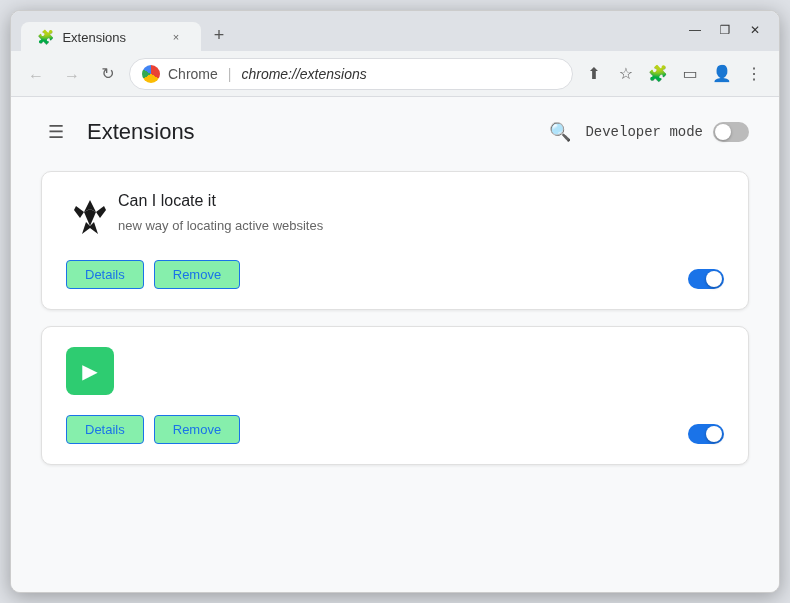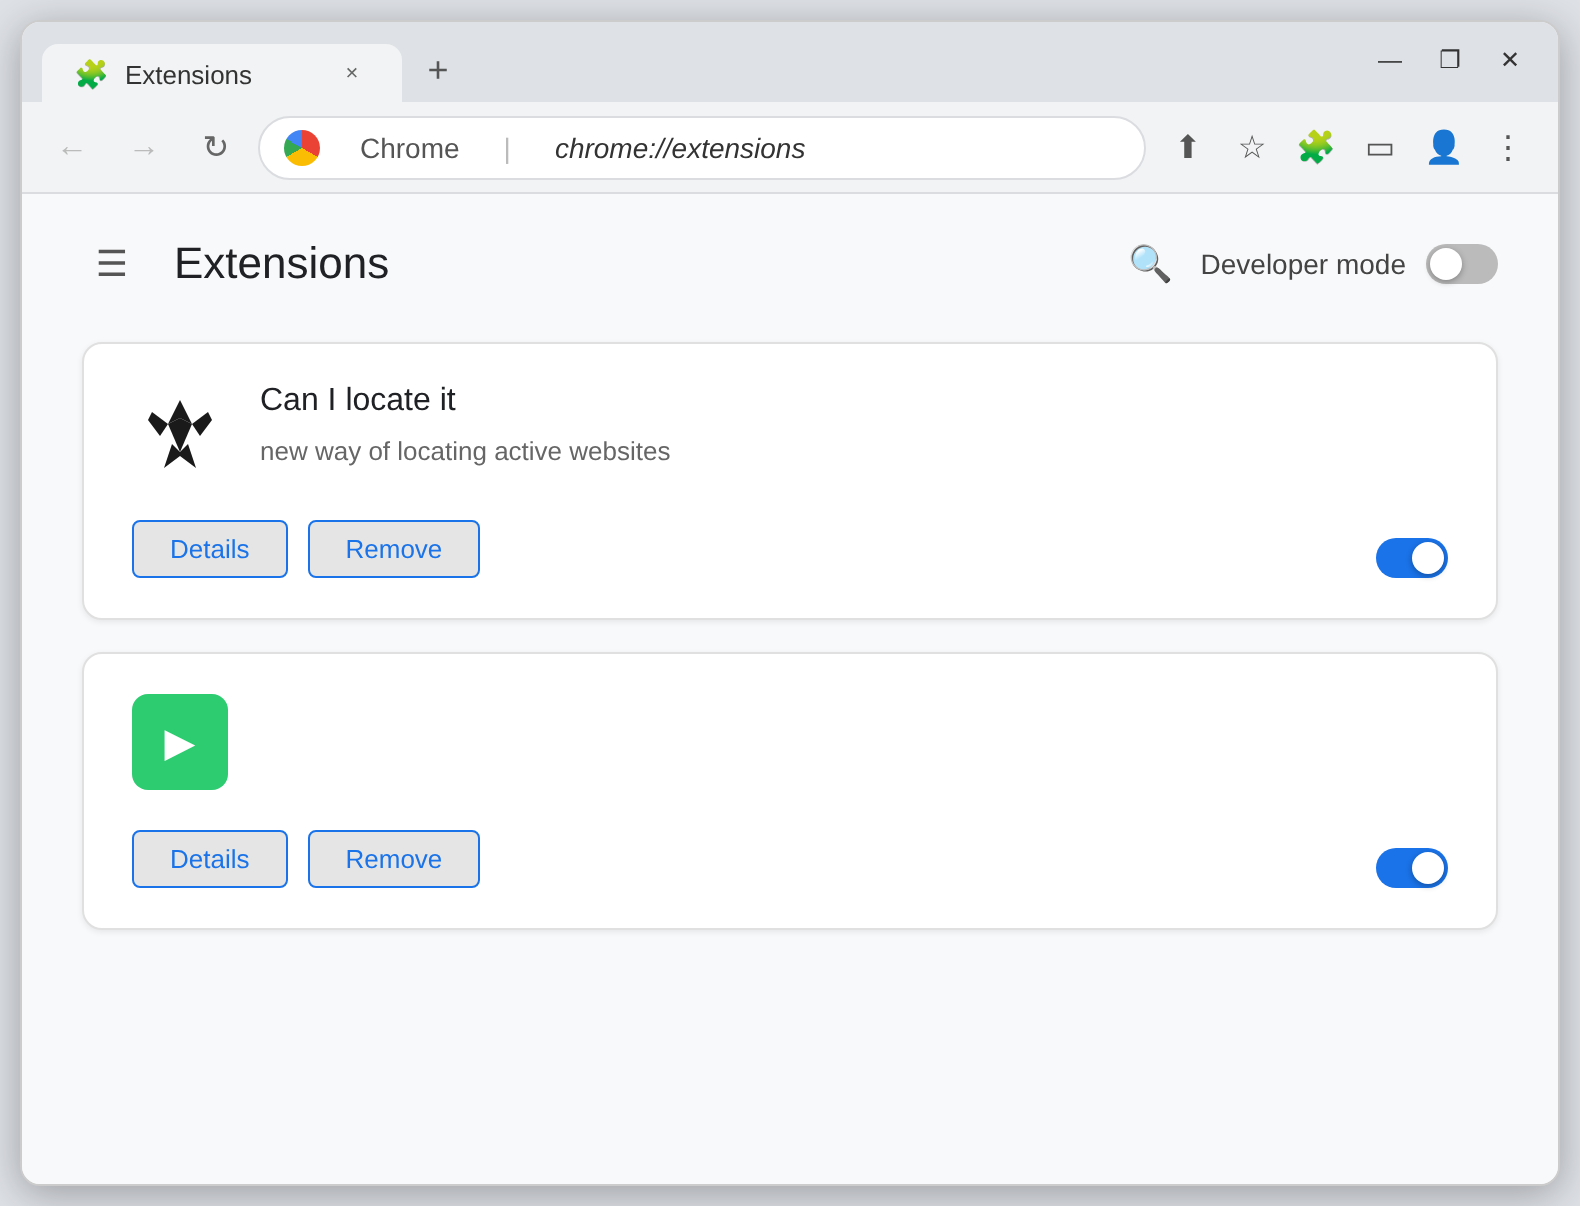--- a/index.html
+++ b/index.html
@@ -123,21 +123,21 @@
     }
     .nav-btn.disabled { color: #bbb; cursor: default; }
     .address-bar {
       flex: 1;
       height: 32px;
       background: white;
       border-radius: 20px;
       display: flex;
       align-items: center;
       padding: 0 12px;
-      gap: 20px;
+      gap: 8px;
       border: 1px solid #dadce0;
       font-size: 14px;
       color: #333;
     }
     .chrome-ball {
       width: 18px;
       height: 18px;
       border-radius: 50%;
       background: conic-gradient(#ea4335 0deg 120deg, #fbbc04 120deg 240deg, #34a853 240deg 300deg, #4285f4 300deg 360deg);
       flex-shrink: 0;
@@ -211,20 +211,21 @@
       width: 30px;
       height: 30px;
       display: flex;
       align-items: center;
       justify-content: center;
       border-radius: 50%;
     }
     .dev-mode-label {
       font-size: 14px;
       color: #444;
+      font-family: Liberation Mono, monospace;
     }
     
     .toggle-switch {
       width: 36px;
       height: 20px;
       background: #1a73e8;
       border-radius: 10px;
       position: relative;
       cursor: pointer;
       transition: background 0.2s;
@@ -253,21 +254,21 @@
       border-radius: 10px;
       padding: 20px 24px;
       margin-bottom: 16px;
       box-shadow: 0 1px 3px rgba(0,0,0,0.08);
       border: 1px solid #e0e0e0;
       position: relative;
     }
     .ext-header {
       display: flex;
       align-items: flex-start;
-      gap: 16px;
+      gap: 4px;
       margin-bottom: 20px;
     }
     .ext-icon {
       width: 48px;
       height: 48px;
       flex-shrink: 0;
       display: flex;
       align-items: center;
       justify-content: center;
     }
@@ -286,21 +287,21 @@
       line-height: 1.5;
     }
     .ext-actions {
       display: flex;
       align-items: center;
       gap: 10px;
     }
     .ext-btn {
       padding: 6px 18px;
       border: 1px solid #1a73e8;
-      background: #e5e5e5;
+      background: #86efac;
       color: #1a73e8;
       border-radius: 4px;
       font-size: 13px;
       cursor: pointer;
       font-weight: 500;
     }
     .ext-toggle-area {
       position: absolute;
       bottom: 20px;
       right: 24px;

